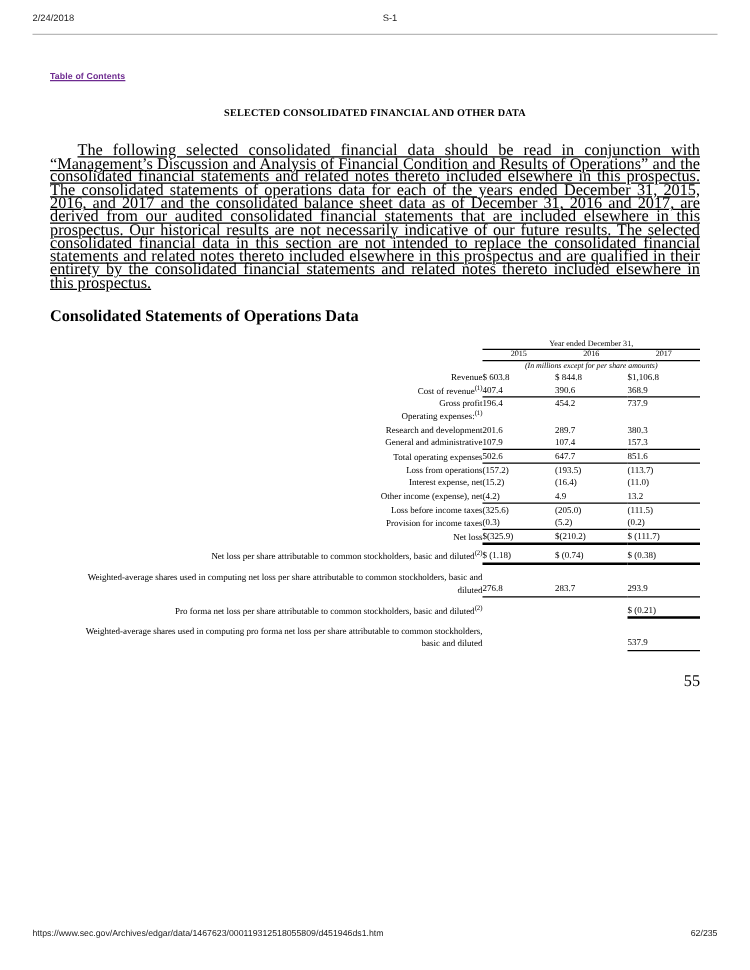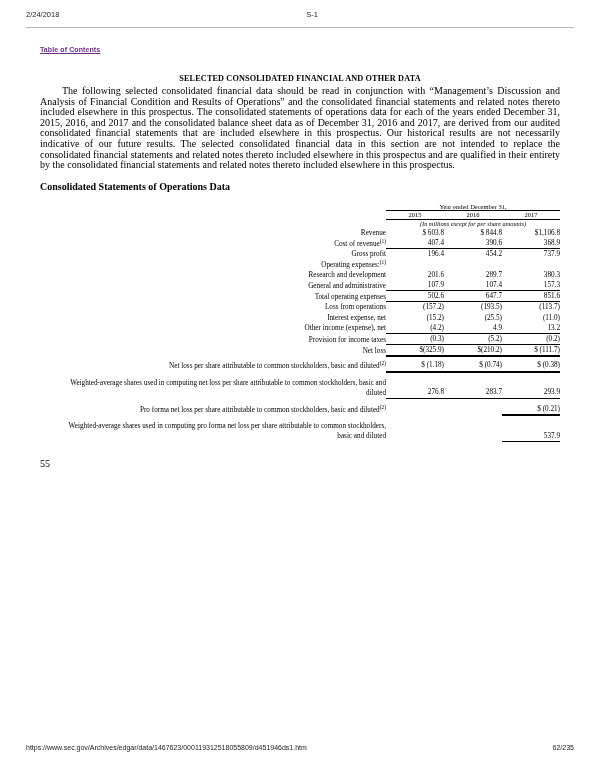--- a/index.html
+++ b/index.html
@@ -45,21 +45,21 @@
     top: 27px;
     left: 26px;
     width: 548px;
     height: 1px;
     background: #b9b9b9;
   }
 
   
   .doc {
     position: absolute;
-    top: 38px;
+    top: 50px;
     left: 40px;
     width: 520px;
   }
 
   .toc-link {
     display: inline-block;
     font-family: "Liberation Sans", sans-serif;
     font-size: 7px;
     font-weight: bold;
     color: #6d2a8f;
@@ -70,30 +70,31 @@
 
   .doc-title {
     margin-top: 18px;
     text-align: center;
     font-size: 8.2px;
     font-weight: bold;
     letter-spacing: .15px;
   }
 
   .intro-para {
-    margin-top: 3px;
-    font-size: 10px;
+    margin-top: 20px;
+    font-size: 13px;
     line-height: 10.6px;
     text-align: justify;
     text-indent: 22px;
+    text-decoration: underline;
   }
 
   .section-label {
     margin-top: 10px;
-    font-size: 10px;
+    font-size: 13px;
     font-weight: bold;
   }
 
   
   table.fin {
     margin-top: 11px;
     width: 520px;
     border-collapse: collapse;
     font-size: 7.2px;
   }
@@ -106,21 +107,20 @@
   .col-label { width: 346px; }
   .col-num   { width: 58px; }
 
   td.label {
     text-align: right;
     line-height: 10.2px;
     padding-top: .6px;
     padding-bottom: .6px;
   }
   td.num {
-    text-align: right;
     white-space: nowrap;
     line-height: 10.2px;
     padding-top: .6px;
     padding-bottom: .6px;
     padding-right: 4px;
   }
   .ind1 { padding-left: 22px; }
   .ind2 { padding-left: 22px; }
   .hang { padding-left: 0; margin-left: 22px; }
   .hang .cont { display: block; padding-left: 14px; }
@@ -160,22 +160,22 @@
   .spacer-row-sm td { height: 3px; line-height: 3px; font-size: 0; }
 
   sup {
     font-size: 5.4px;
     vertical-align: super;
     line-height: 0;
   }
 
   .page-num {
     margin-top: 16px;
-    text-align: left;
-    font-size: 10px;
+    text-align: right;
+    font-size: 13px;
   }
 
   
   .print-footer {
     position: absolute;
     bottom: 18px;
     left: 0;
     width: 600px;
     height: 14px;
     font-family: "Liberation Sans", sans-serif;
@@ -300,31 +300,37 @@
       <tr>
         <td class="label">Loss from operations</td>
         <td class="num">(157.2)</td>
         <td class="num">(193.5)</td>
         <td class="num">(113.7)</td>
       </tr>
 
       <tr>
         <td class="label">Interest expense, net</td>
         <td class="num">(15.2)</td>
-        <td class="num">(25.5)</td>
+        <td class="num">(16.4)</td>
         <td class="num">(11.0)</td>
       </tr>
 
       <tr>
         <td class="label">Other income (expense), net</td>
         <td class="num rule-bottom">(4.2)</td>
         <td class="num rule-bottom">4.9</td>
         <td class="num rule-bottom">13.2</td>
       </tr>
 
+      <tr>
+        <td class="label">Loss before income taxes</td>
+        <td class="num">(325.6)</td>
+        <td class="num">(205.0)</td>
+        <td class="num">(111.5)</td>
+      </tr>
 
       <tr>
         <td class="label">Provision for income taxes</td>
         <td class="num rule-bottom">(0.3)</td>
         <td class="num rule-bottom">(5.2)</td>
         <td class="num rule-bottom">(0.2)</td>
       </tr>
 
       <tr>
         <td class="label">Net loss</td>

